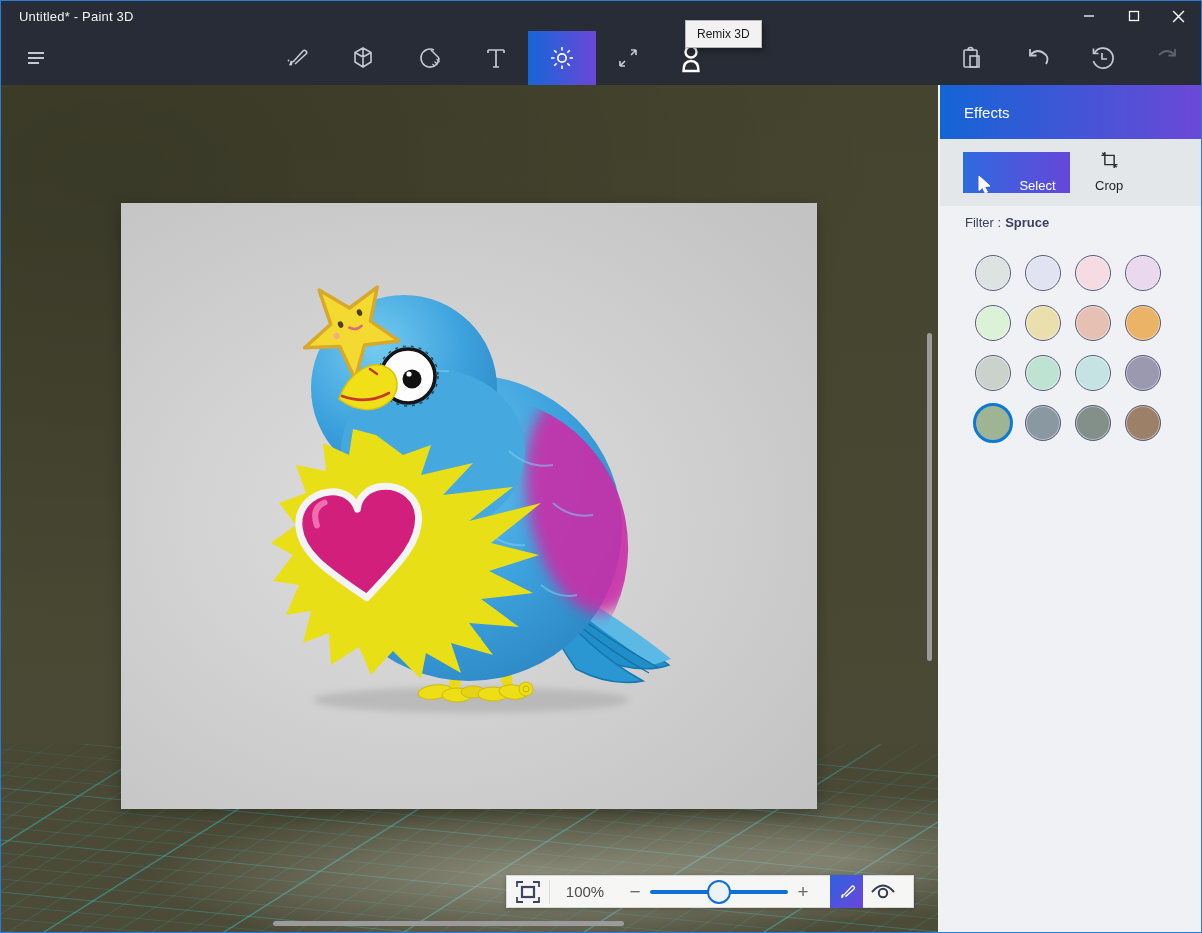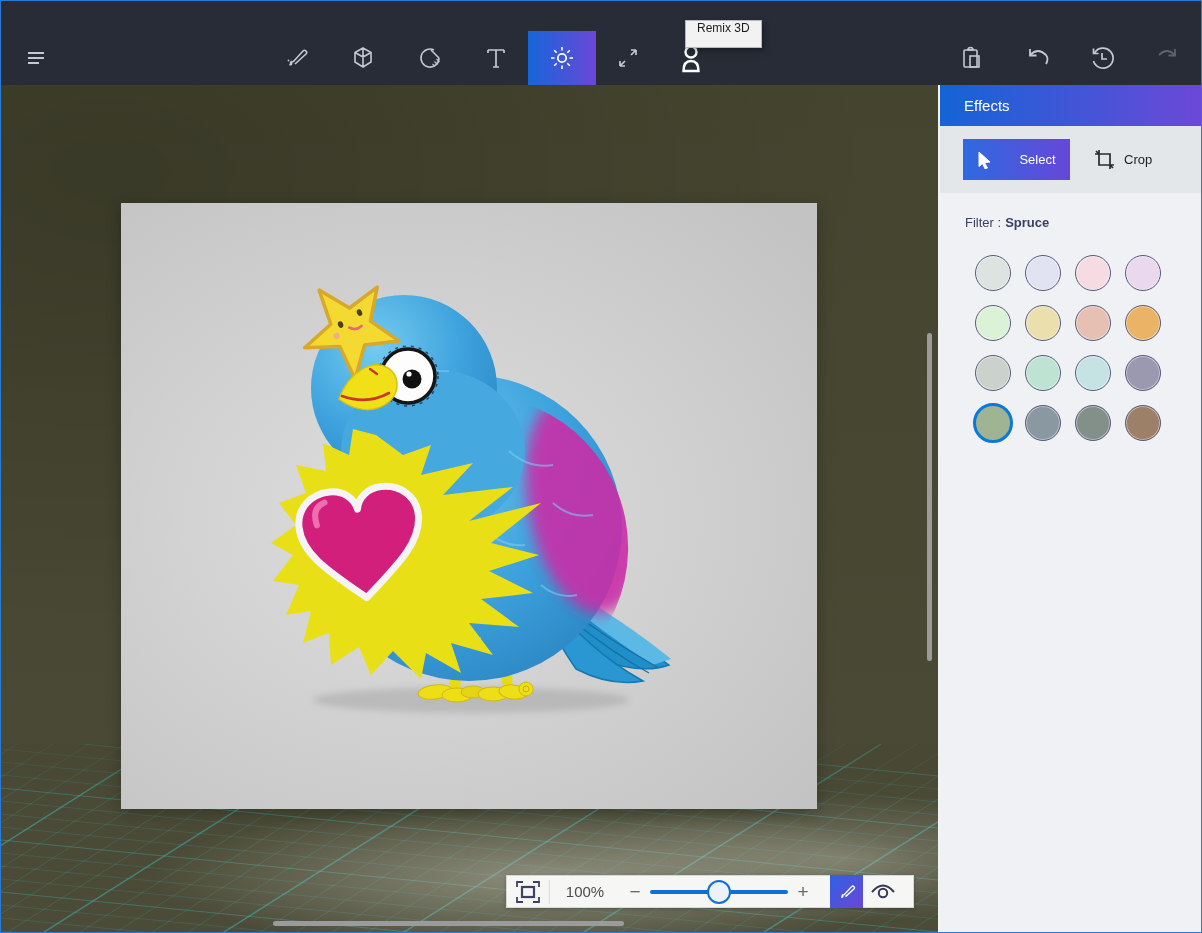--- a/index.html
+++ b/index.html
@@ -28,21 +28,21 @@
     position:absolute; left:527px; top:0; width:68px; height:54px;
     background:linear-gradient(90deg,#1566d8,#6b47d8);
     display:flex; align-items:center; justify-content:center;
   }
   .effects-tile svg{ stroke:#fff; fill:none; stroke-width:1.8; }
 
   
   .tooltip{
     position:absolute; left:684px; top:19px; height:28px; padding:0 11px;
     background:#f2f2f2; border:1px solid #b9b9b9; color:#1b1b1b;
-    font-size:12px; display:flex; z-index:30;
+    font-size:12px; display:flex; align-items:center; z-index:30;
     box-shadow:2px 3px 6px rgba(0,0,0,.35);
   }
 
   
   .workspace{
     position:absolute; left:0; top:84px; width:1095px; height:849px;
     background:
       radial-gradient(120% 90% at 10% 10%, rgba(0,0,0,.18), transparent 60%),
       linear-gradient(180deg,#45452f 0%, #474732 55%, #4b4b38 100%);
     overflow:hidden;
@@ -87,50 +87,68 @@
     display:flex; align-items:center; justify-content:center;
   }
   .zb-eye{ width:40px; height:100%; display:flex; align-items:center; justify-content:center; }
 
   
   .panel{
     position:absolute; left:937px; top:84px; width:265px; height:849px;
     background:#eff1f5; border-left:2px solid #f3f3f3;
   }
   .panel-header{
-    height:41px; background:linear-gradient(90deg,#1464d6,#6c48d7);
+    height:54px; background:linear-gradient(90deg,#1464d6,#6c48d7);
     color:#fff; font-size:15px; display:flex; align-items:center; padding-left:24px;
   }
   .select-crop{ height:67px; background:#e3e7ea; position:relative; }
   .btn-select{
     position:absolute; left:23px; top:13px; width:107px; height:41px;
     background:linear-gradient(90deg,#2e6ae0,#6647d8);
-    color:#fff; font-size:13px; display:flex; align-items:center; justify-content:center; gap:27px;
+    color:#fff; font-size:13px; display:flex; align-items:flex-end; justify-content:center; gap:27px;
   }
   .crop-ctl{
     position:absolute; left:143px; top:13px; height:41px; padding:0 12px;
-    display:flex; align-items:center; gap:10px; color:#222; font-size:13px;
+    display:flex; align-items:center; gap:10px; color:#222; font-size:13px;flex-direction:column;
   }
   .filter-line{ position:absolute; left:25px; top:130px; font-size:13px; color:#3a3f63;text-align:right; }
   .filter-line b{ margin-left:4px; }
   .swatch-grid{
     position:absolute; left:28px; top:163px; width:200px;
     display:grid; grid-template-columns:repeat(4,50px); grid-auto-rows:50px;
   }
   .swatch{
     width:36px; height:36px; border-radius:50%; margin:7px;
     border:1px solid #565b7e; box-shadow:inset 0 0 0 1px rgba(255,255,255,.45);
   }
   .swatch.selected{ border:3px solid #0b79d7; margin:5px; width:40px; height:40px; box-shadow:none; }
 </style>
 </head>
 <body>
 
 <div class="window">
 
+  <div class="titlebar">
+    <span class="title-text">Untitled* - Paint 3D</span>
+    <div class="win-btn btn-min">
+      <svg width="12" height="12" viewBox="0 0 12 12">
+          <line x1="1" y1="6" x2="11" y2="6" stroke-width="1.3"></line>
+        </svg>
+    </div>
+    <div class="win-btn btn-max">
+      <svg width="12" height="12" viewBox="0 0 12 12">
+          <rect x="1.5" y="1.5" width="9" height="9" fill="none" stroke-width="1.3"></rect>
+        </svg>
+    </div>
+    <div class="win-btn btn-close">
+      <svg width="13" height="13" viewBox="0 0 12 12">
+          <path d="M1,1 L11,11 M11,1 L1,11" stroke-width="1.3"></path>
+        </svg>
+    </div>
+  </div>
 
   <div class="toolbar">
     <div class="tb-icon" style="left:8px">
       <svg width="24" height="24" viewBox="0 0 24 24">
         <path d="M4,7 h16 M4,12 h16 M4,17 h11" stroke-width="1.8"></path>
       </svg>
     </div>
 
     <div class="tb-icon" style="left:269px">
       <svg width="26" height="26" viewBox="0 0 26 26">

